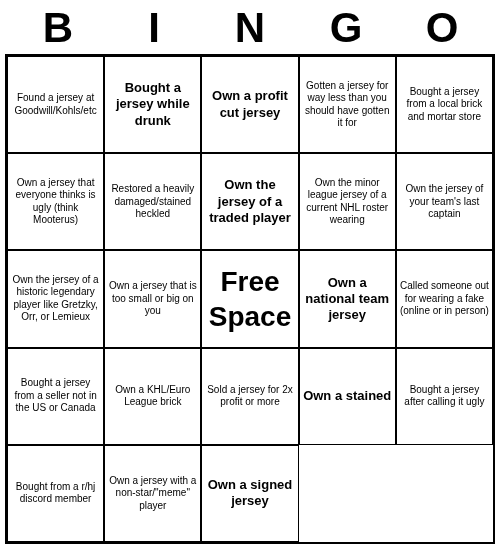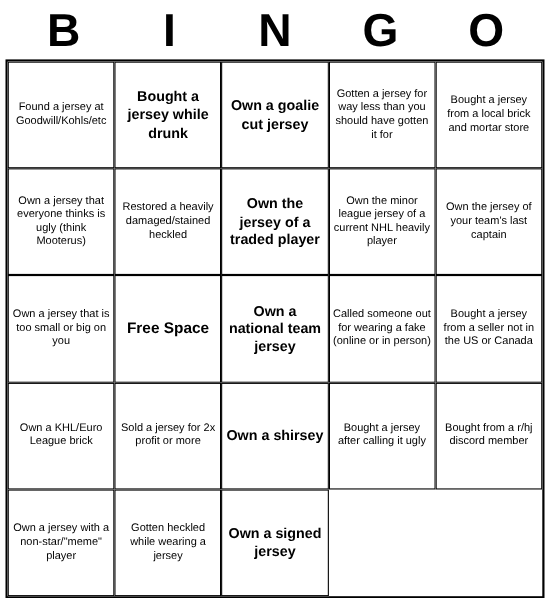--- a/index.html
+++ b/index.html
@@ -39,21 +39,21 @@
       align-items: center;
       justify-content: center;
       text-align: center;
       padding: 3px;
       font-size: 10px;
       line-height: 1.25;
       color: #000;
       background: #fff;
     }
     .bingo-cell.free-space {
-      font-size: 14px;
+      font-size: 28px;
       font-weight: bold;
     }
     .bingo-cell.large-text {
       font-size: 13px;
       font-weight: bold;
     }
   </style>
 </head>
 <body>
 
@@ -61,34 +61,34 @@
   <span class="bingo-letter">B</span>
   <span class="bingo-letter">I</span>
   <span class="bingo-letter">N</span>
   <span class="bingo-letter">G</span>
   <span class="bingo-letter">O</span>
 </div>
 
 <div class="bingo-grid" id="bingo-grid">
 <div class="bingo-cell">Found a jersey at Goodwill/Kohls/etc</div>
     <div class="bingo-cell large-text">Bought a jersey while drunk</div>
-    <div class="bingo-cell large-text">Own a goalie cut jersey</div>
+    <div class="bingo-cell large-text">Own a profit cut jersey</div>
     <div class="bingo-cell">Gotten a jersey for way less than you should have gotten it for</div>
     <div class="bingo-cell">Bought a jersey from a local brick and mortar store</div>
     <div class="bingo-cell">Own a jersey that everyone thinks is ugly (think Mooterus)</div>
     <div class="bingo-cell">Restored a heavily damaged/stained heckled</div>
     <div class="bingo-cell large-text">Own the jersey of a traded player</div>
-    <div class="bingo-cell">Own the minor league jersey of a current NHL heavily player</div>
+    <div class="bingo-cell">Own the minor league jersey of a current NHL roster wearing</div>
     <div class="bingo-cell">Own the jersey of your team's last captain</div>
+    <div class="bingo-cell">Own the jersey of a historic legendary player like Gretzky, Orr, or Lemieux</div>
     <div class="bingo-cell">Own a jersey that is too small or big on you</div>
     <div class="bingo-cell free-space">Free Space</div>
     <div class="bingo-cell large-text">Own a national team jersey</div>
     <div class="bingo-cell">Called someone out for wearing a fake (online or in person)</div>
     <div class="bingo-cell">Bought a jersey from a seller not in the US or Canada</div>
     <div class="bingo-cell">Own a KHL/Euro League brick</div>
     <div class="bingo-cell">Sold a jersey for 2x profit or more</div>
-    <div class="bingo-cell large-text">Own a shirsey</div>
+    <div class="bingo-cell large-text">Own a stained</div>
     <div class="bingo-cell">Bought a jersey after calling it ugly</div>
     <div class="bingo-cell">Bought from a r/hj discord member</div>
     <div class="bingo-cell">Own a jersey with a non-star/"meme" player</div>
-    <div class="bingo-cell">Gotten heckled while wearing a jersey</div>
     <div class="bingo-cell large-text">Own a signed jersey</div>
   </div>
 
 </body></html>

